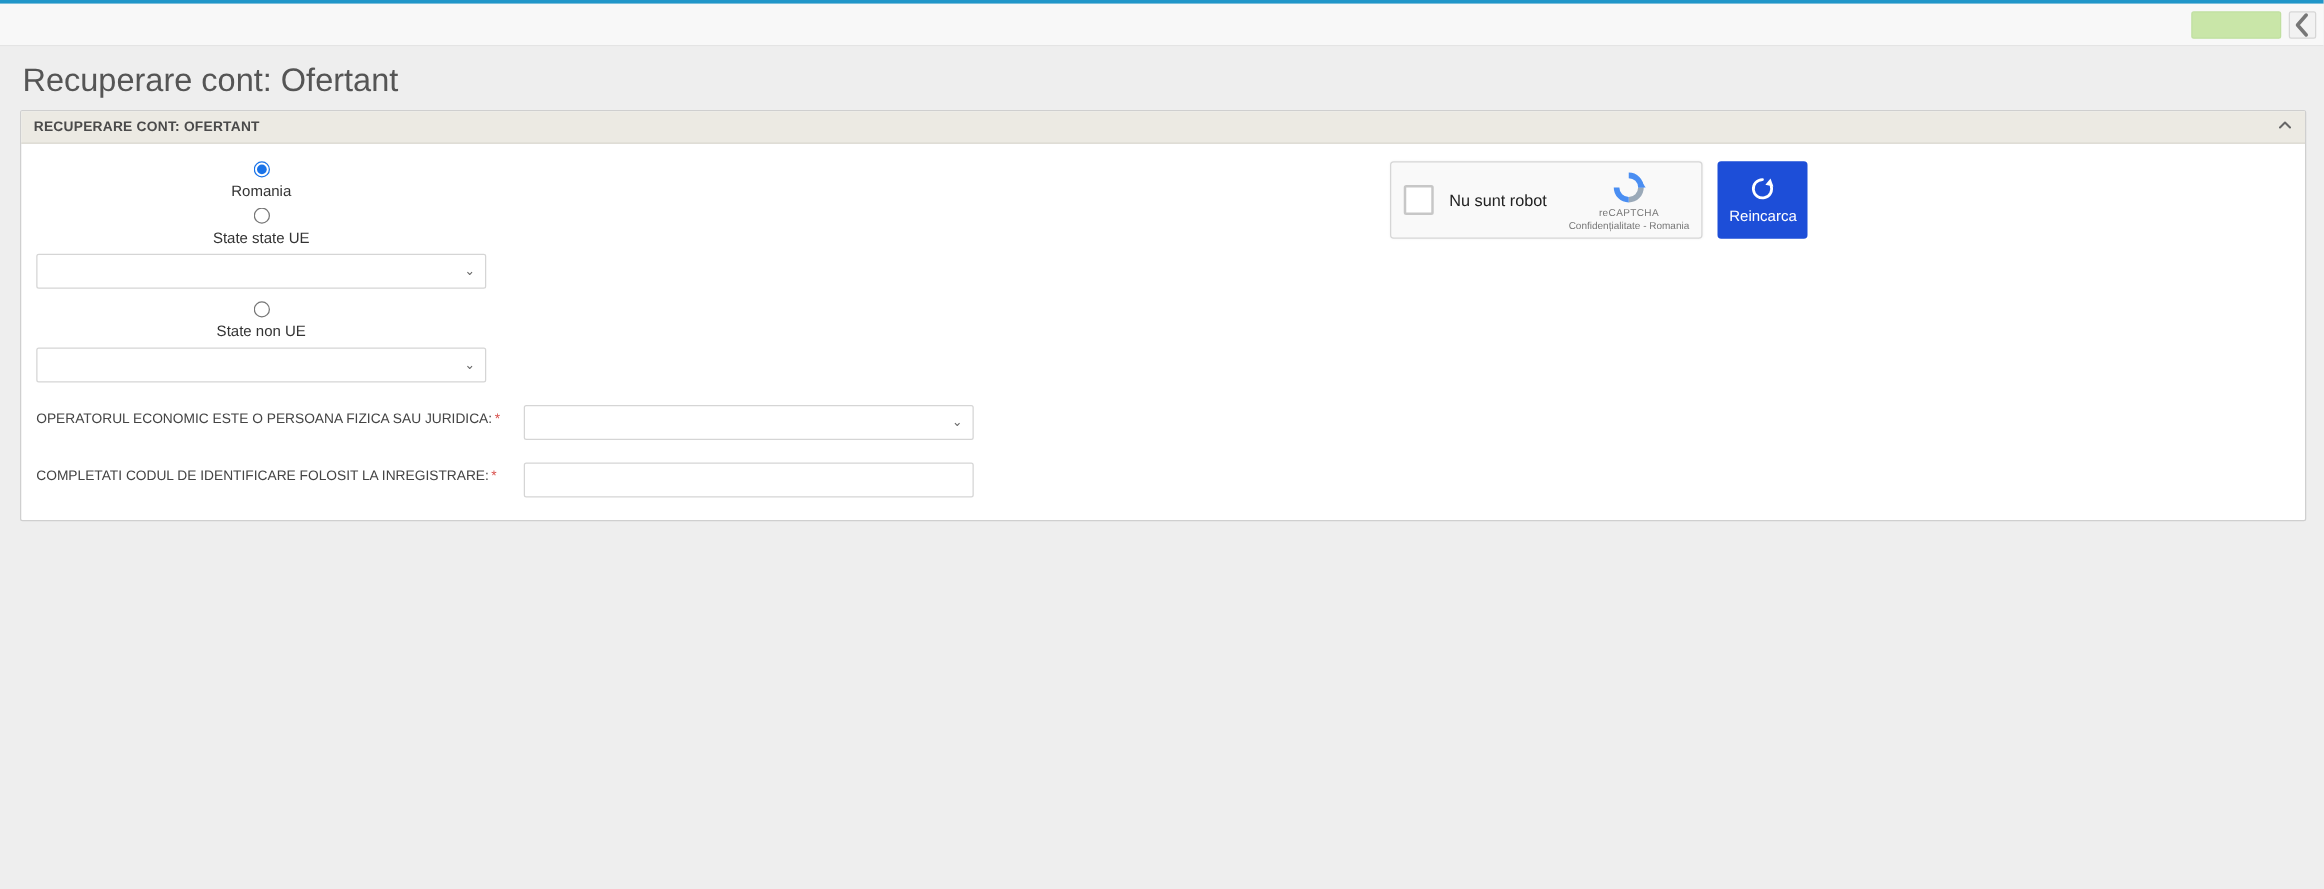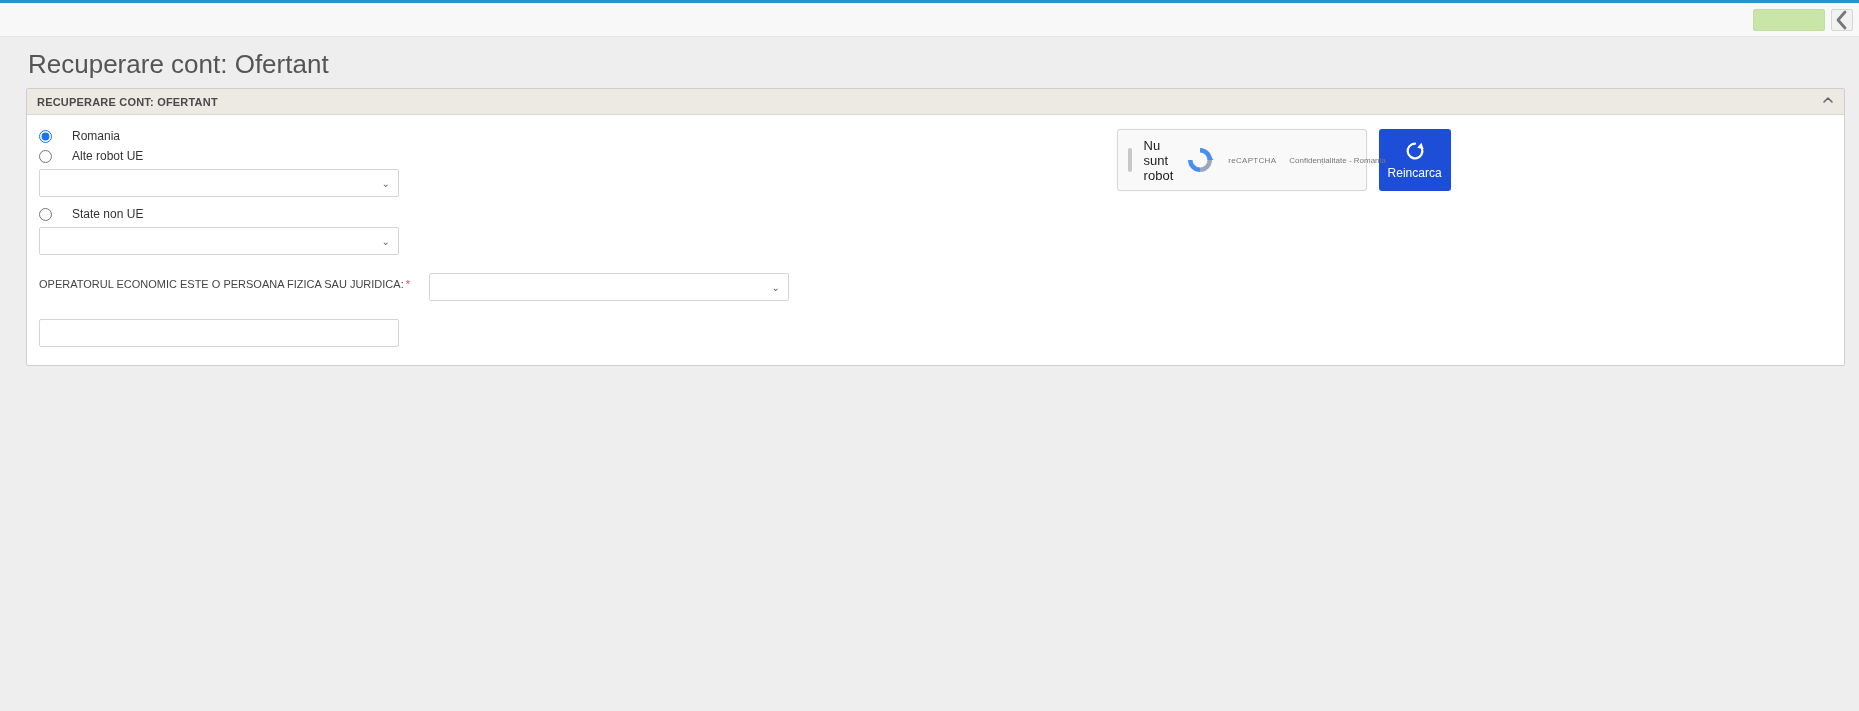--- a/index.html
+++ b/index.html
@@ -42,21 +42,21 @@
     display: flex;
     align-items: center;
     justify-content: center;
     color: #777;
     cursor: pointer;
     font-size: 10px;
   }
 
   
   .page {
-    padding: 10px 14px 20px 26px;
+    padding: 10px 14px 20px 16px;
     max-width: 100%;
   }
   .page-title {
     font-size: 26px;
     font-weight: 300;
     color: #555;
     margin: 2px 0 8px 2px;
   }
 
   
@@ -109,24 +109,25 @@
     padding-top: 4px;
     padding-right: 10px;
     line-height: 14px;
   }
   .req { color: #d9534f; margin-left: 2px; }
   .control-cell { flex: 1; max-width: 360px; }
 
   .radio-line {
     display: flex;
     align-items: center;
-    gap: 20px;
+    gap: 4px;
     font-size: 12px;
     color: #333;
     margin-bottom: 6px;
+    flex-direction: column;
   }
   .radio-line input[type="radio"] {
     accent-color: #1a73e8;
     width: 13px; height: 13px;
     margin: 0;
   }
 
   .faux-select {
     height: 28px;
     border: 1px solid #d5d5d5;
@@ -188,23 +189,23 @@
     background: #fff;
     cursor: pointer;
   }
   .recaptcha-text {
     font-size: 13px;
     color: #212121;
     flex: 1;
   }
   .recaptcha-right {
     display: flex;
-    flex-direction: row;
-    align-items: center;
-    gap: 13px;
+    flex-direction: column;
+    align-items: center;
+    gap: 1px;
   }
   .recaptcha-logo {
     width: 30px; height: 30px;
     display: flex; align-items: center; justify-content: center;
   }
   .recaptcha-brand {
     font-size: 8px;
     color: #777;
     letter-spacing: .3px;
   }
@@ -262,21 +263,21 @@
       <div class="form-col">
 
         <div class="form-row">
           <div class="control-cell">
             <label class="radio-line">
               <input type="radio" name="country" checked="" style="">
               <span>Romania</span>
             </label>
             <label class="radio-line">
               <input type="radio" name="country" style="">
-              <span>Alte robot UE</span>
+              <span>State state UE</span>
             </label>
             <div class="faux-select">
               <span></span>
               <span class="caret">⌄</span>
             </div>
             <label class="radio-line">
               <input type="radio" name="country" style="">
               <span>State non UE</span>
             </label>
             <div class="faux-select last">
@@ -292,20 +293,23 @@
           </div>
           <div class="control-cell">
             <div class="faux-select last">
               <span></span>
               <span class="caret">⌄</span>
             </div>
           </div>
         </div>
 
         <div class="form-row tight-bottom">
+          <div class="label-cell">
+            <span>COMPLETATI CODUL DE IDENTIFICARE FOLOSIT LA INREGISTRARE:</span><span class="req">*</span>
+          </div>
           <div class="control-cell">
             <input class="text-input" type="text" value="" style="">
           </div>
         </div>
 
       </div>
 
       <div class="right-col">
         <div class="captcha-row">
           <div class="recaptcha">

